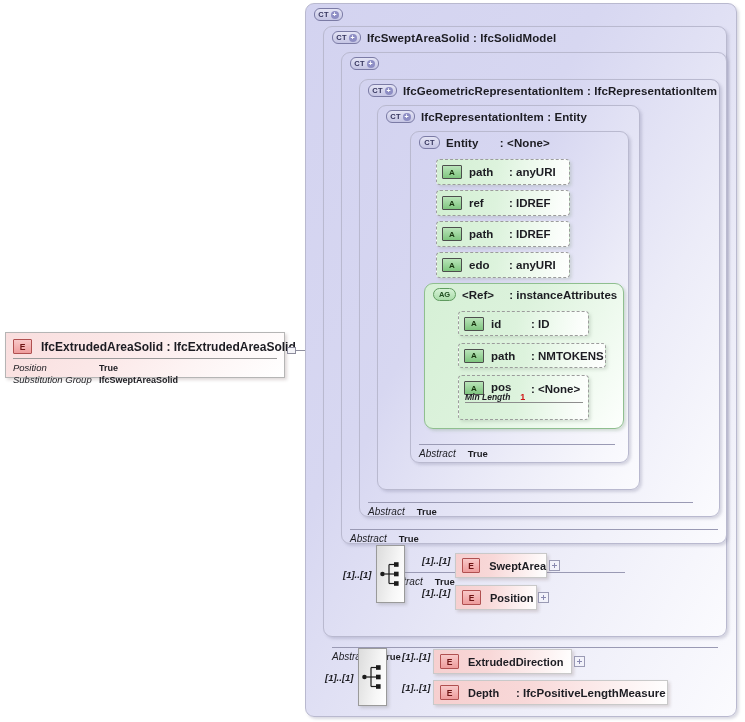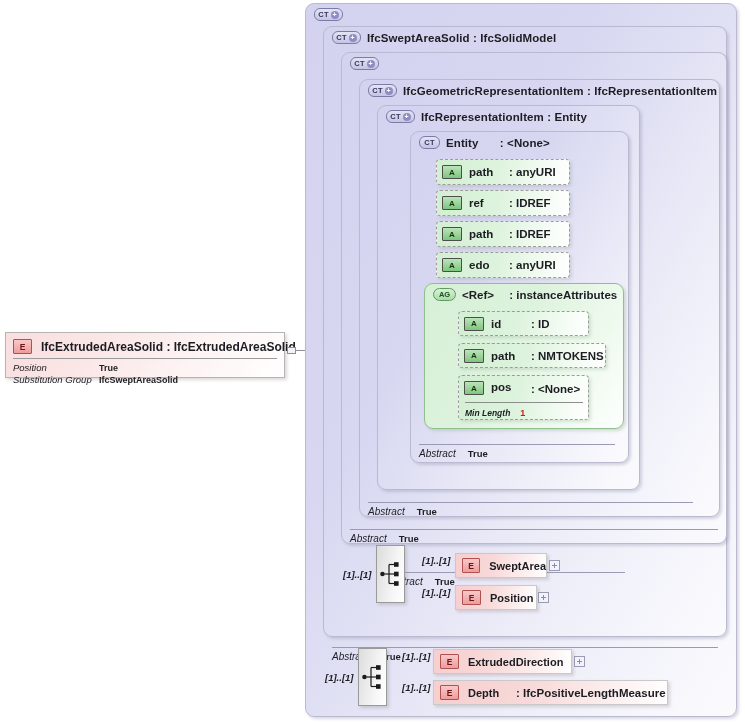--- a/index.html
+++ b/index.html
@@ -356,21 +356,21 @@
   <span class="icon-a">A</span>
   <span class="nm">path</span>
   <span class="tp" style="left:72px;"><span>:</span> <span>NMTOKENS</span></span>
 </div>
 
 <div class="attr" style="left:458px;top:375px;width:131px;height:45px;align-items:flex-start;padding-top:5px;">
   <span class="icon-a">A</span>
   <span class="nm">pos</span>
   <span class="tp" style="left:72px;top:7px;"><span>:</span> <span>&lt;None&gt;</span></span>
   <div class="facet-rule" style="left:6px;width:118px;top:26px;"></div>
-  <div class="attr-facet" style="top:32px;">
+  <div class="attr-facet" style="top:16px;">
     <span class="fl">Min Length</span>
     <span class="fv">1</span>
   </div>
 </div>
 
 <div class="root-elem" style="left:5px;top:332px;width:280px;height:46px;">
   <div class="hdr">
     <span class="icon-e">E</span>
     <span class="nm"><span>IfcExtrudedAreaSolid</span>
       <span>:</span>

